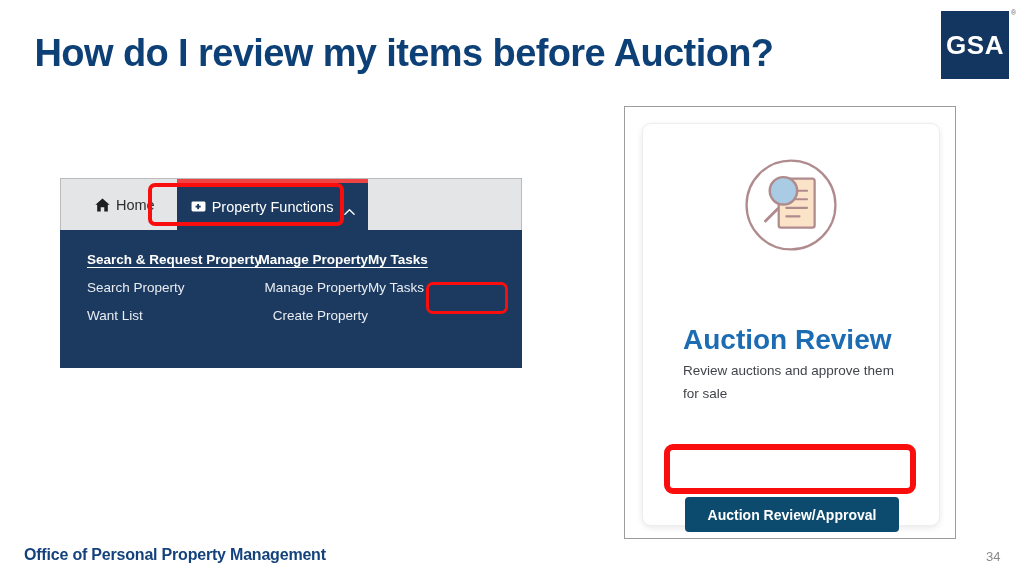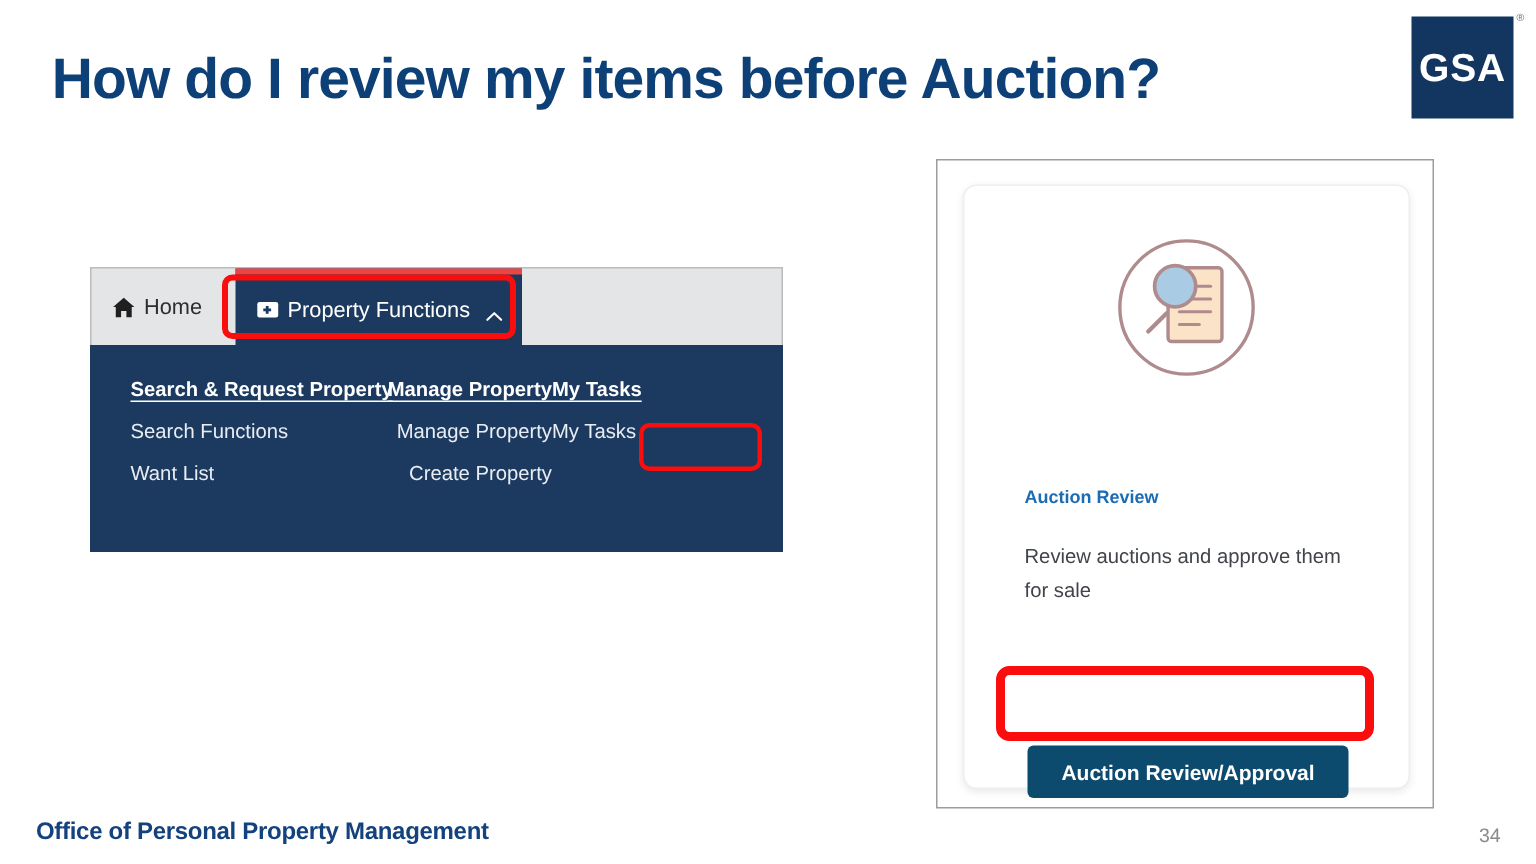--- a/index.html
+++ b/index.html
@@ -79,21 +79,21 @@
   .nav-tab {
     display: flex;
     align-items: center;
     gap: 6px;
     padding: 0 16px;
     font-size: 14.5px;
     position: relative;
   }
   .nav-tab-home {
     color: #2d2d2d;
-    padding-left: 14px;
+    padding-left: 34px;
     padding-right: 20px;
   }
   .nav-tab-active {
     background: #1c3a5f;
     color: #ffffff;
     border-top: 4px solid #ef4444;
     padding: 0 14px;
     margin-left: 2px;
   }
 
@@ -173,21 +173,21 @@
     left: 0; right: 0;
     top: 29px;
     display: flex;
     justify-content: center;
   }
 
   .card-heading {
     position: absolute;
     left: 40px;
     top: 200px;
-    font-size: 12px;
+    font-size: 28px;
     font-weight: bold;
     color: #1c6cb4;
   }
   .card-desc {
     position: absolute;
     left: 40px;
     top: 235px;
     width: 220px;
     font-size: 13.5px;
     line-height: 23px;
@@ -279,21 +279,21 @@
           <path d="M1 6.4 L6 1.6 L11 6.4" stroke="#ffffff" stroke-width="1.5" fill="none" stroke-linecap="round" stroke-linejoin="round"></path>
         </svg>
       </span>
     </div>
   </div>
 
   <div class="dropdown">
 
     <div class="dd-col dd-col-1">
       <div class="dd-head">Search &amp; Request Property</div>
-      <div class="dd-item">Search Functions</div>
+      <div class="dd-item">Search Property</div>
       <div class="dd-item">Want List</div>
     </div>
 
     <div class="dd-col dd-col-2">
       <div class="dd-head">Manage Property</div>
       <div class="dd-item">Manage Property</div>
       <div class="dd-item">Create Property</div>
     </div>
 
     <div class="dd-col dd-col-3">

